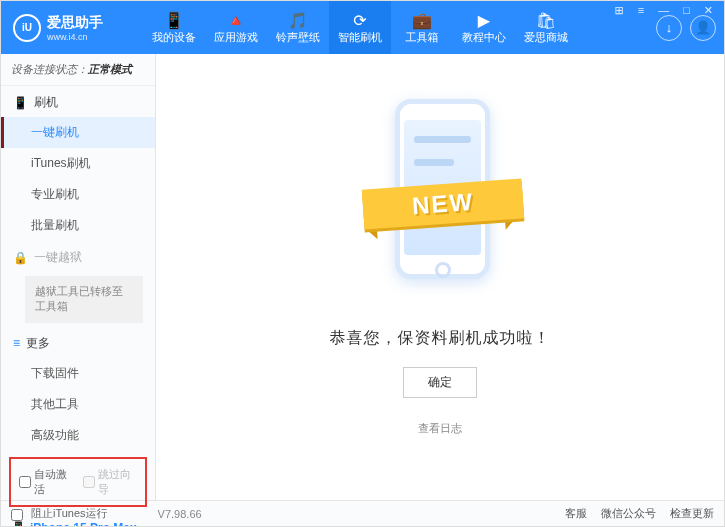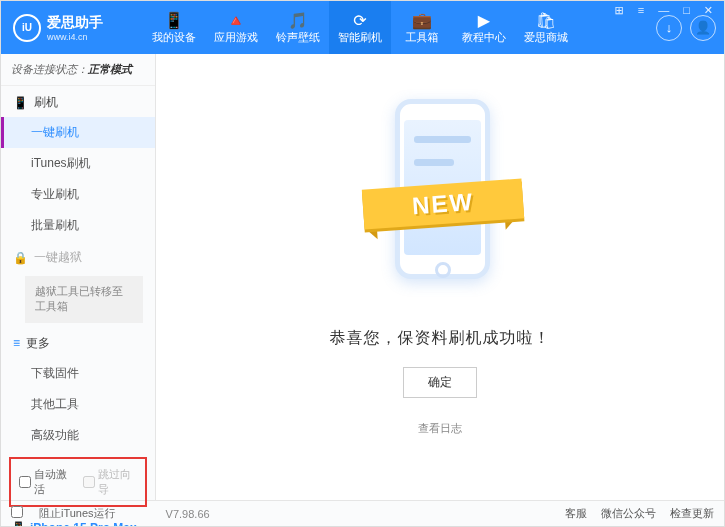--- a/index.html
+++ b/index.html
@@ -25,21 +25,21 @@
 .bodywrap { display: flex; height: calc(527px - 53px - 26px - 2px); }
 
 
 .sidebar { width: 155px; border-right: 1px solid #e5e5e5; background: #fafbfc; display: flex; flex-direction: column; font-size: 12px; }
 .conn-status { padding: 8px 10px; color: #666; font-size: 11px; border-bottom: 1px solid #eee; font-style: italic; }
 .conn-status b { color: #333; }
 .side-section { padding: 8px 12px 6px; color: #444; display: flex; align-items: center; gap: 6px; font-size: 12px; }
 .side-section .sicon { color: #2a8cff; font-size: 12px; }
 .side-section.muted .sicon { color: #bbb; }
 .side-item { padding: 7px 10px 7px 30px; color: #555; cursor: pointer; }
-.side-item.active { background: #e6f1ff; color: #2a8cff; border-left: 3px solid #a21caf; padding-left: 27px; }
+.side-item.active { background: #e6f1ff; color: #2a8cff; border-left: 3px solid #7f1d1d; padding-left: 27px; }
 .side-note { background: #f0f0f0; color: #888; font-size: 11px; padding: 8px 10px; margin: 4px 12px 4px 24px; line-height: 1.4; }
 .checks { border: 2px solid #e53935; margin: 6px 8px; padding: 8px 8px; display: flex; gap: 10px; align-items: center; font-size: 11px; color: #666; }
 .chk { display: flex; align-items: center; gap: 3px; }
 .chk input { width: 12px; height: 12px; }
 .device-box { padding: 8px 10px 10px; }
 .dev-name { color: #2a8cff; font-size: 12px; font-weight: bold; display: flex; align-items: center; gap: 4px; }
 
 
 .main { flex: 1; display: flex; flex-direction: column; align-items: center; justify-content: flex-start; padding-top: 40px; background: #fff; }
 .phone-illus { position: relative; width: 170px; height: 210px; }
@@ -51,21 +51,21 @@
 .new-ribbon span { color: #fff; font-weight: 900; font-size: 24px; letter-spacing: 2px; text-shadow: 2px 2px 0 #e0a81a; }
 .ribbon-fold-l, .ribbon-fold-r { position: absolute; width: 0; height: 0; border: 10px solid transparent; }
 .ribbon-fold-l { left: 2px; top: 126px; border-right-color: #d49a12; transform: rotate(-4deg); }
 .ribbon-fold-r { right: 0px; top: 115px; border-left-color: #d49a12; transform: rotate(-4deg); }
 .success-msg { margin-top: 24px; font-size: 16px; color: #333; letter-spacing: 1px; }
 .ok-btn { margin-top: 18px; padding: 6px 24px; border: 1px solid #ccc; background: #fff; font-size: 12px; color: #333; cursor: pointer; }
 .log-link { margin-top: 23px; font-size: 11px; color: #888; cursor: pointer; }
 
 
 .footer { height: 26px; border-top: 1px solid #e5e5e5; display: flex; align-items: center; font-size: 11px; color: #666; padding: 0 10px; background: #fafbfc; }
-.footer .f-chk { display: flex; align-items: flex-start; gap: 16px; }
+.footer .f-chk { display: flex; align-items: flex-end; gap: 8px; }
 .footer .f-chk input { width: 12px; height: 12px; }
 .footer .spacer { flex: 1; }
 .footer .f-link { margin-left: 14px; cursor: pointer; color: #555; }
 .footer .ver { margin-left: 50px; color: #888; }
 </style>
 </head>
 <body>
 
 <div class="win-top">
   <span class="win-ctrl">⊞</span>

